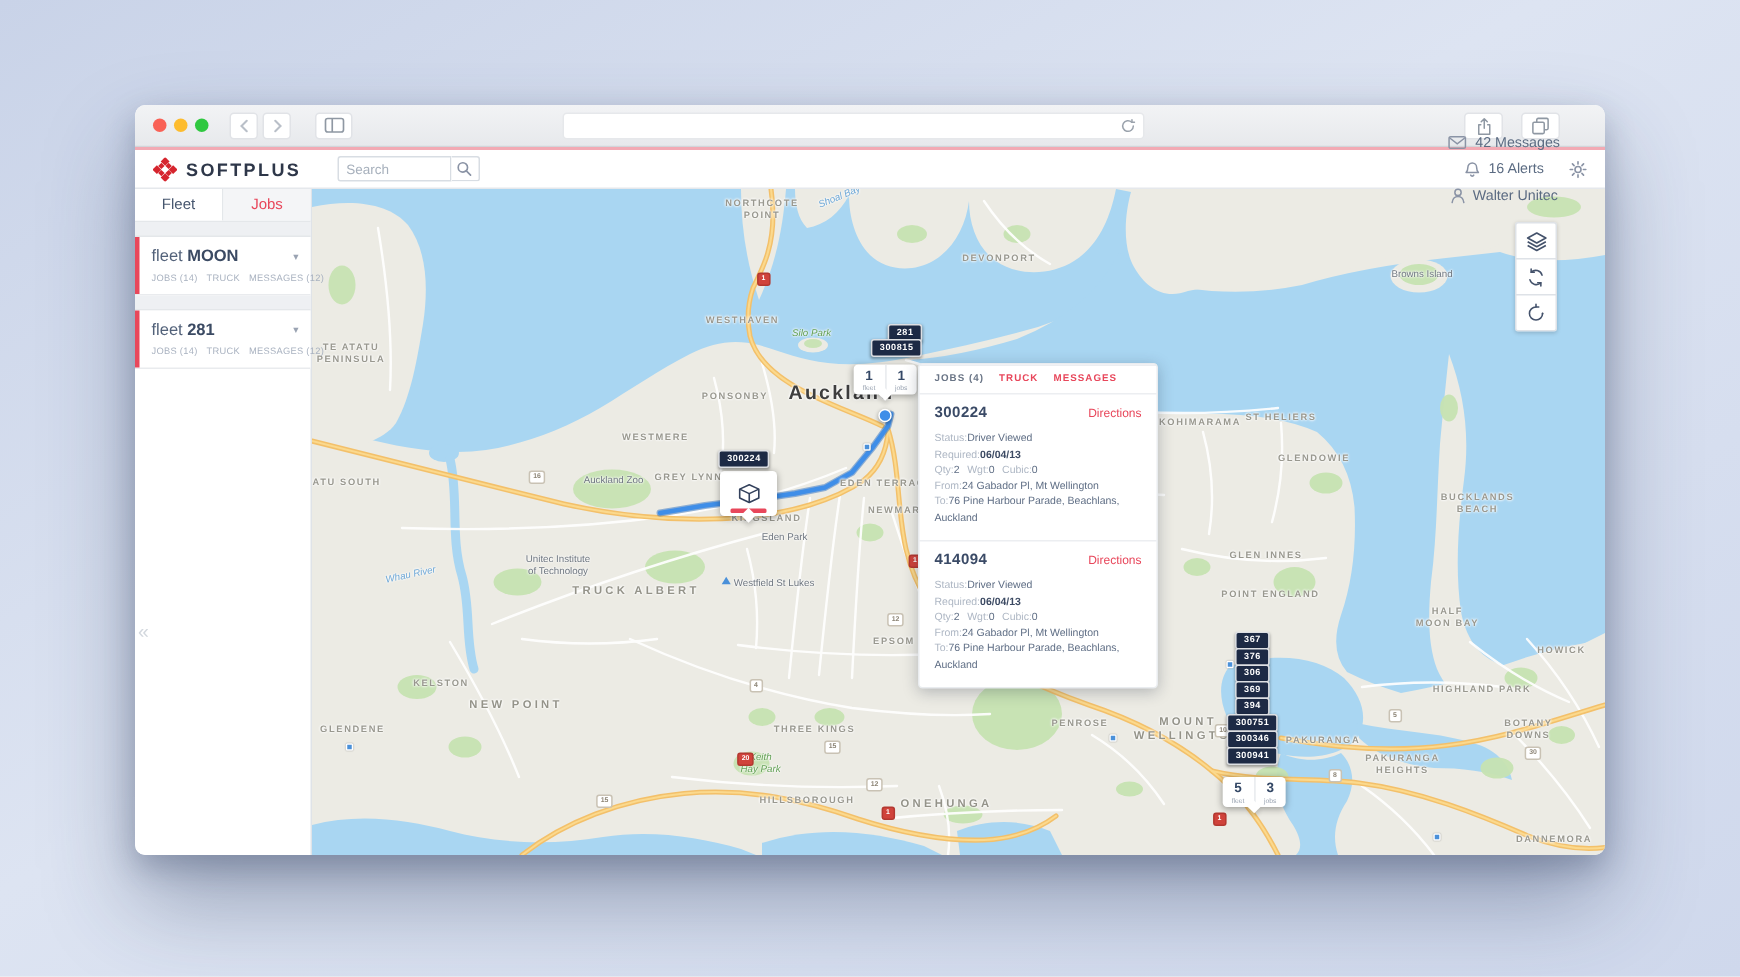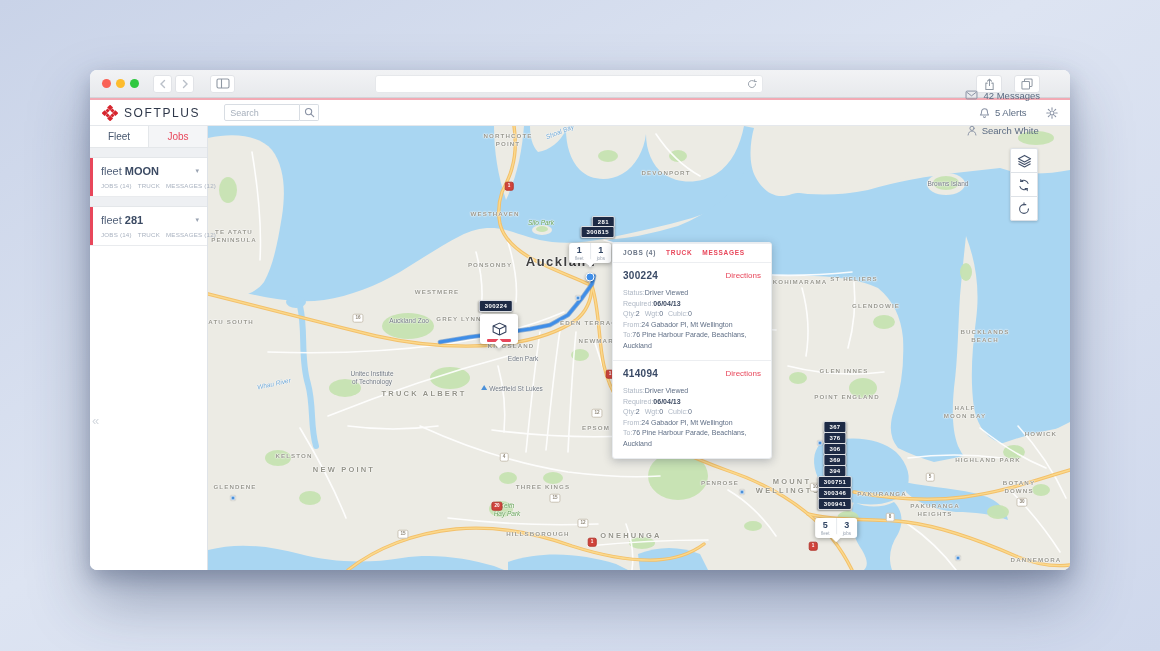--- a/index.html
+++ b/index.html
@@ -43,21 +43,21 @@
   }
   .urlbar .ref{color:#9aa2ac; display:flex;}
   .chrome-right{position:absolute; right:30px; top:5px; display:flex; gap:12px;}
   .chrome-right .cbtn{width:26px;height:18px;margin:0;color:#8f98a3;}
   
   .appbar{
     height:28px; background:#fff; border-top:2px solid #f2aab4; border-bottom:1px solid #e5e8ec;
     display:flex; align-items:center; padding:0 12px; position:relative; z-index:5;
   }
   .logo{display:flex;align-items:center;gap:6px;}
-  .wordmark{font-size:12px;font-weight:normal;letter-spacing:1.6px;color:#2e3749;}
+  .wordmark{font-size:12px;font-weight:bold;letter-spacing:1.6px;color:#2e3749;}
   .mainnav{display:flex;align-items:center;margin-left:26px;gap:19px;}
   .nav-item{font-size:10px;color:#8792a3;display:flex;align-items:center;gap:3px;cursor:pointer;white-space:nowrap;}
   .nav-item .caret{font-size:7px;color:#9aa3b2;}
   .searchwrap{display:flex;margin-left:24px;}
   .searchwrap input{
     width:76px;height:17px;border:1px solid #d8dde3;border-radius:2px 0 0 2px;
     font-size:9px;padding:0 5px;color:#5a6b82;outline:none;font-family:"Liberation Sans",sans-serif;
   }
   .searchwrap input::placeholder{color:#a7b0bc;}
   .searchbtn{
@@ -244,30 +244,30 @@
             </span>
             <span>42 Messages</span>
           </span>
           <span class="status-item">
             <span class="ic">
               <svg width="11" height="12" viewBox="0 0 12 13" fill="none" stroke="currentColor" stroke-width="1.1" stroke-linecap="round" stroke-linejoin="round">
                 <path d="M6 1.8 a3.2 3.2 0 0 1 3.2 3.2 c0 2.4 0.8 3.2 1.3 3.7 H1.5 c0.5 -0.5 1.3 -1.3 1.3 -3.7 A3.2 3.2 0 0 1 6 1.8 Z"></path>
                 <path d="M4.9 10.6 a1.2 1.2 0 0 0 2.2 0"></path>
               </svg>
             </span>
-            <span>5 Alerts</span>
+            <span>16 Alerts</span>
           </span>
           <span class="status-item">
             <span class="ic">
               <svg width="10" height="11" viewBox="0 0 11 12" fill="none" stroke="currentColor" stroke-width="1.1" stroke-linecap="round">
                 <circle cx="5.5" cy="3.6" r="2.3"></circle>
                 <path d="M1.2 11 c0.4 -3 2 -4.4 4.3 -4.4 c2.3 0 3.9 1.4 4.3 4.4"></path>
               </svg>
             </span>
-            <span>Search White</span>
+            <span>Walter Unitec</span>
           </span>
         </div>
       <span class="gear">
         <svg width="12" height="12" viewBox="0 0 12 12" fill="none" stroke="currentColor" stroke-width="1.1" stroke-linecap="round">
             <circle cx="6" cy="6" r="2"></circle>
             <path d="M6 .8 V2.4 M6 9.6 V11.2 M.8 6 H2.4 M9.6 6 H11.2 M2.3 2.3 L3.4 3.4 M8.6 8.6 L9.7 9.7 M9.7 2.3 L8.6 3.4 M3.4 8.6 L2.3 9.7"></path>
           </svg>
       </span>
     </div>
 

